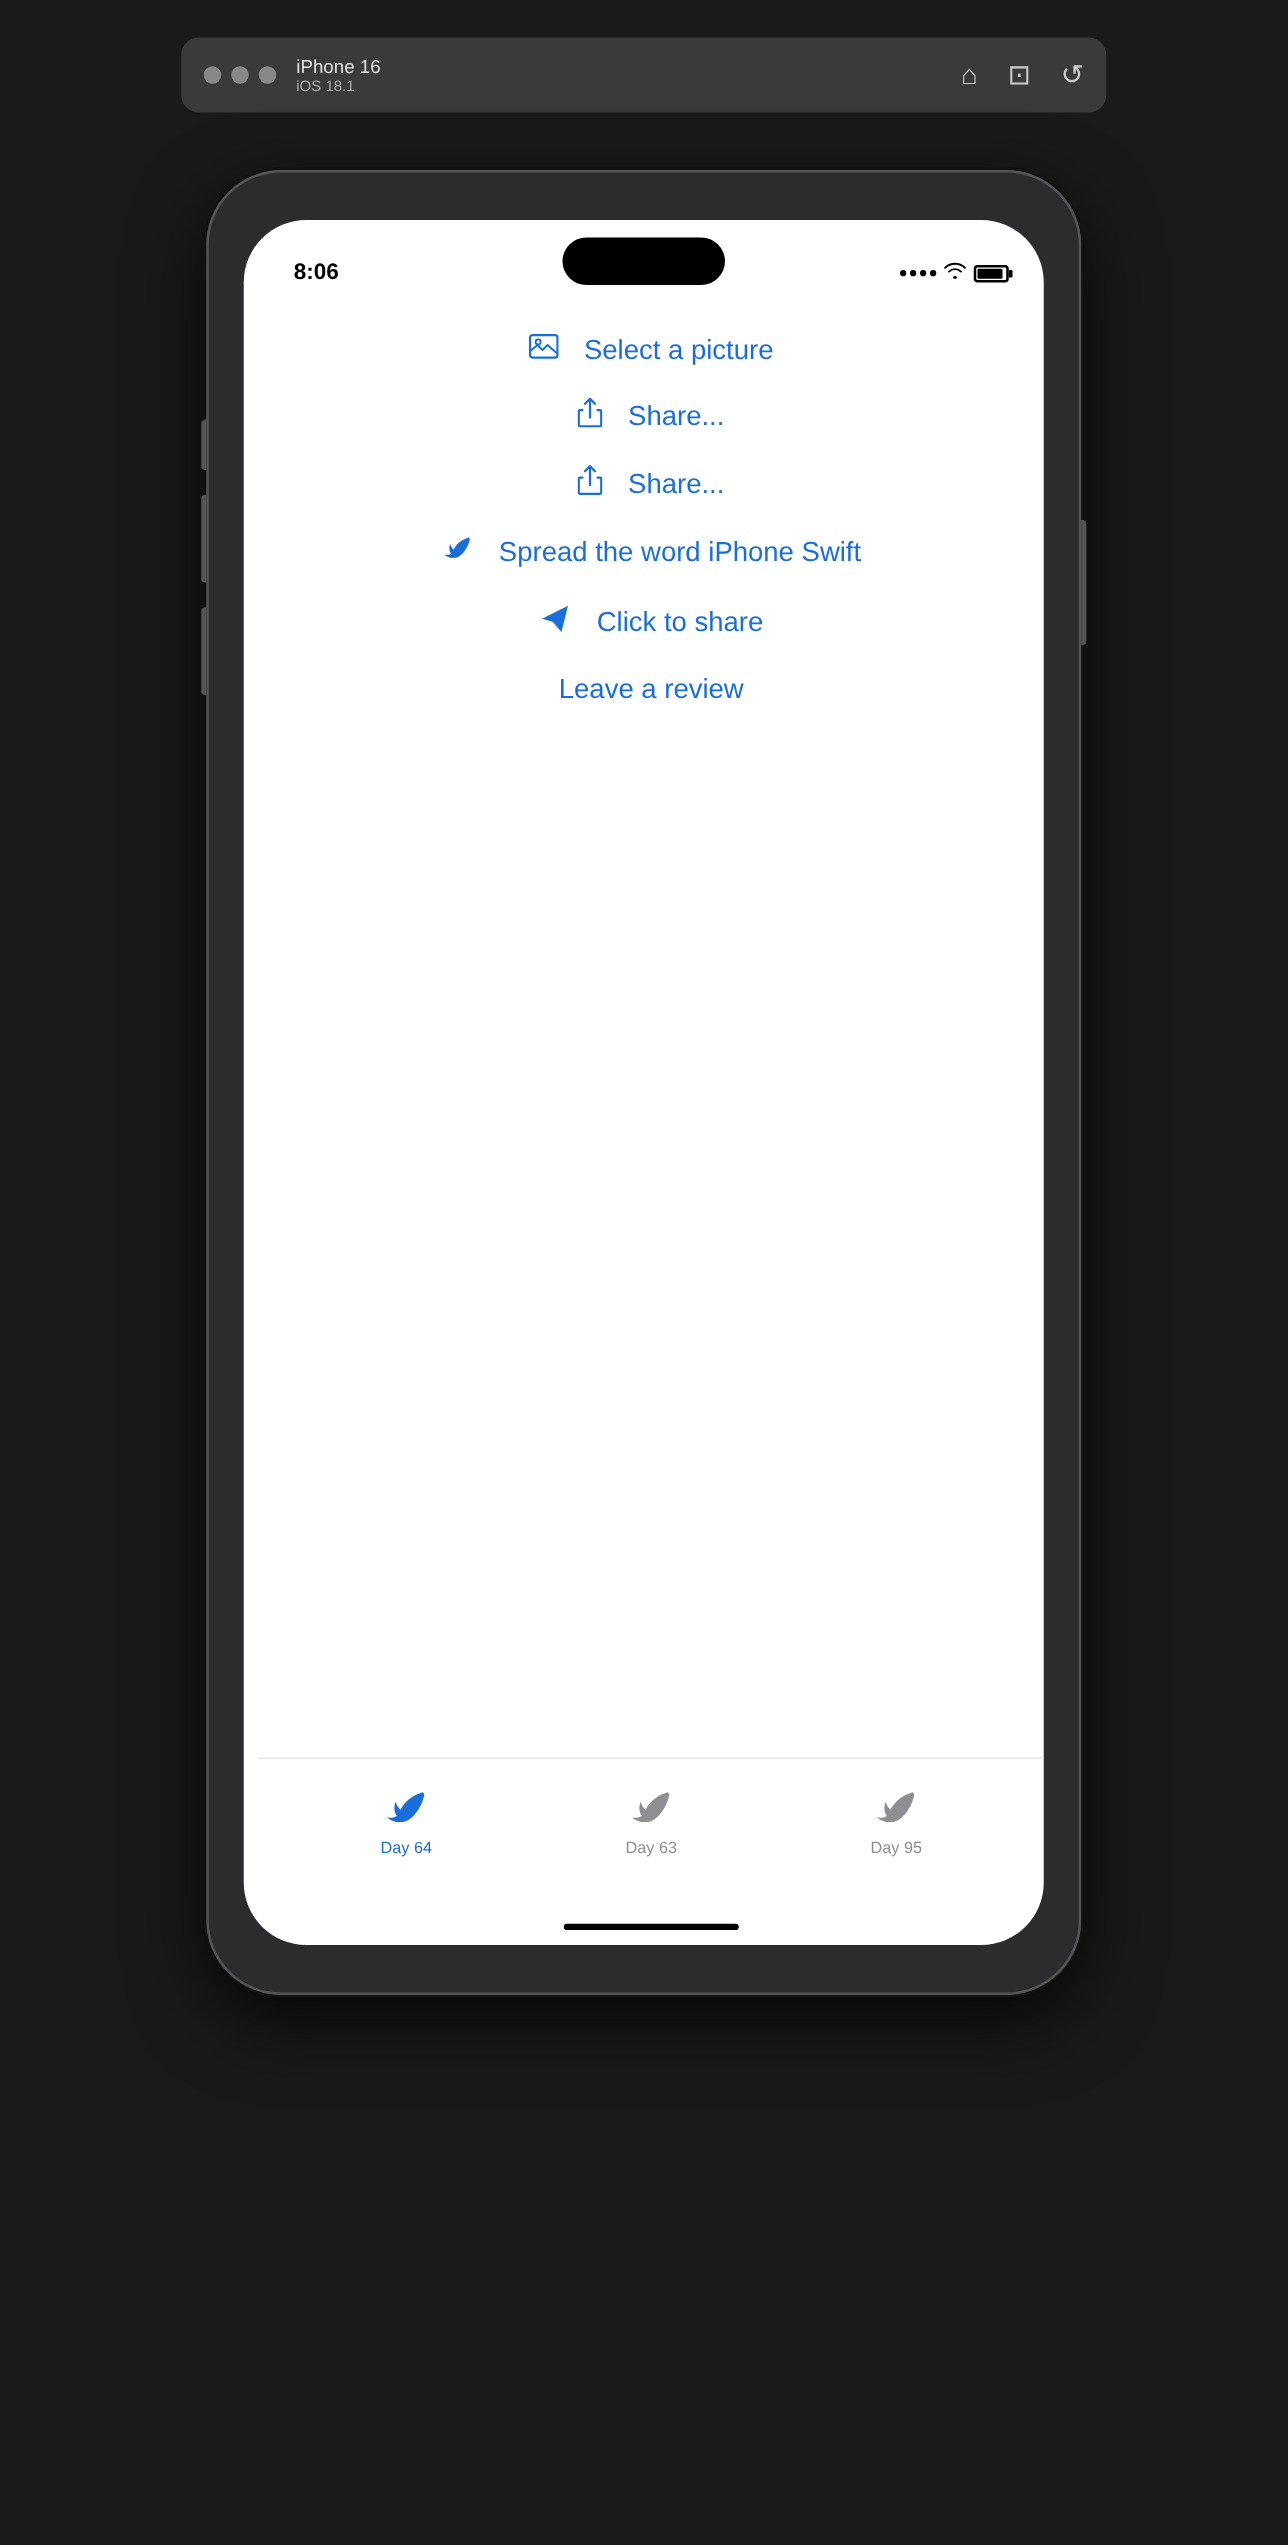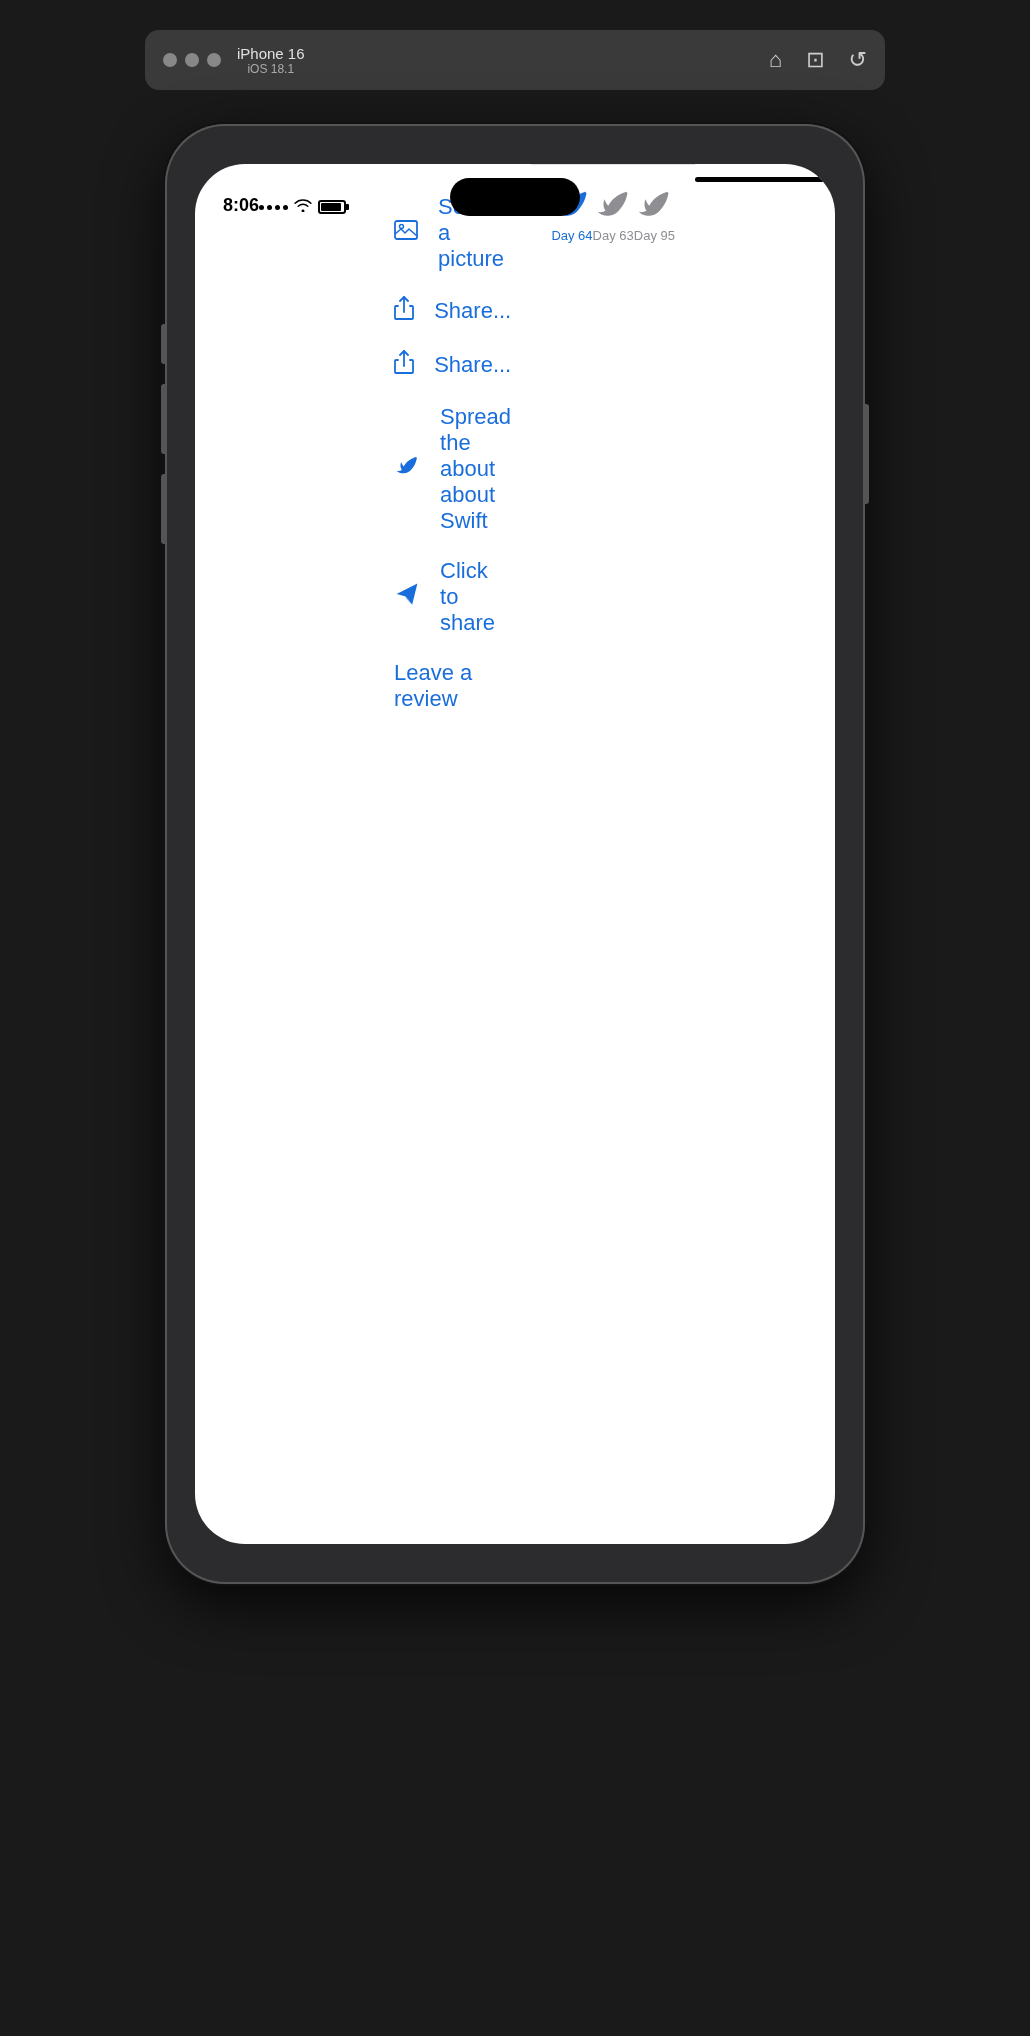--- a/index.html
+++ b/index.html
@@ -16,22 +16,21 @@
 
     
     .simulator-toolbar {
       width: 740px;
       height: 60px;
       background: #3a3a3a;
       border-radius: 14px;
       display: flex;
       align-items: center;
       padding: 0 18px;
-      margin-bottom: 34px;
-      text-align: center;
+      margin-bottom: 46px;
     }
 
     .toolbar-dots {
       display: flex;
       gap: 8px;
     }
 
     .toolbar-dot {
       width: 14px;
       height: 14px;
@@ -126,21 +125,22 @@
 
     
     .iphone-screen {
       width: 640px;
       height: 1380px;
       background: #ffffff;
       border-radius: 50px;
       position: relative;
       overflow: hidden;
       display: flex;
-      flex-direction: row;
+      flex-direction: column;
+      padding-left: 12px;
     }
 
     
     .dynamic-island {
       position: absolute;
       top: 14px;
       left: 50%;
       transform: translateX(-50%);
       width: 130px;
       height: 38px;
@@ -383,21 +383,21 @@
       </div>
 
       <div class="menu-item">
         <span class="menu-item-icon">
           
           <svg width="26" height="26" viewBox="0 0 100 100" fill="#1a6edb">
             <path d="M85 15C85 15 65 20 50 35C42 43 38 52 38 52C38 52 30 45 28 35C28 35 20 50 30 65C25 68 18 70 10 68C10 68 20 80 38 78C50 78 58 72 65 65C75 55 85 38 88 20C87 17 85 15 85 15Z"></path>
             <path d="M38 78C38 78 40 70 35 62C35 62 45 65 50 60C50 60 48 72 38 78Z"></path>
           </svg>
         </span>
-        <span class="menu-item-text">Spread the about about Swift</span>
+        <span class="menu-item-text">Spread the word iPhone Swift</span>
       </div>
 
       <div class="menu-item">
         <span class="menu-item-icon">
           
           <svg width="26" height="26" viewBox="0 0 100 100" fill="#1a6edb">
             <path d="M10 50L90 10L70 90L45 60L10 50Z"></path>
             <path d="M45 60L55 75L70 90" stroke="#1a6edb" stroke-width="2" fill="none"></path>
           </svg>
         </span>

